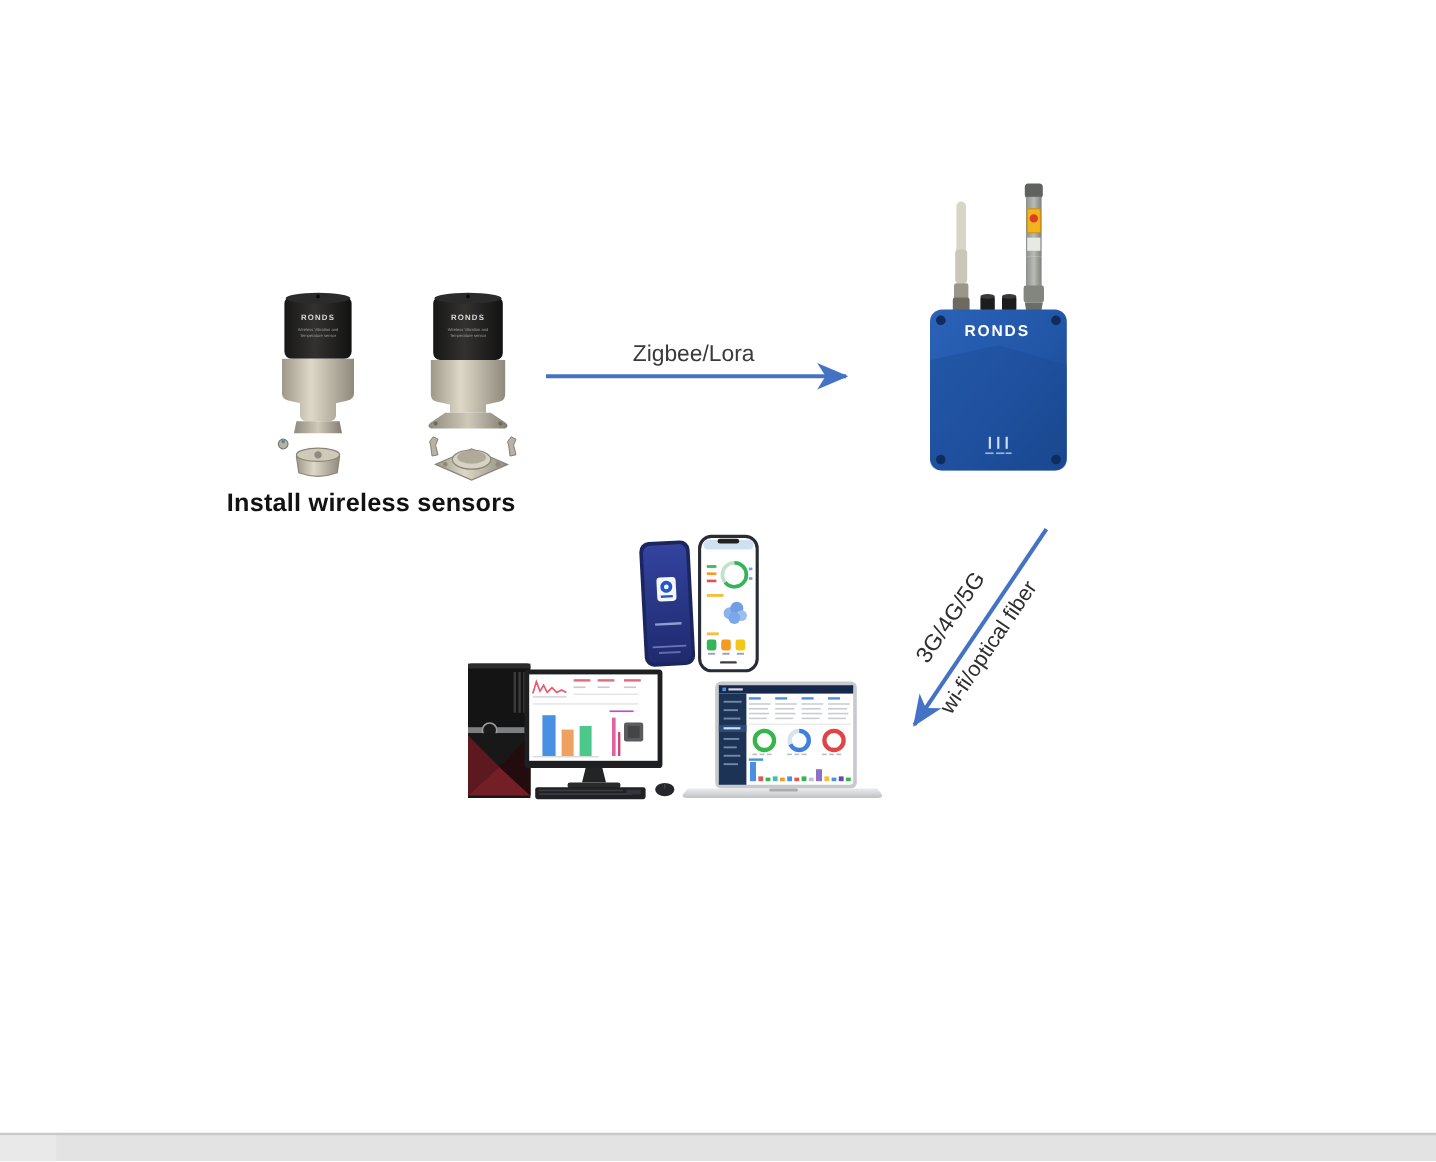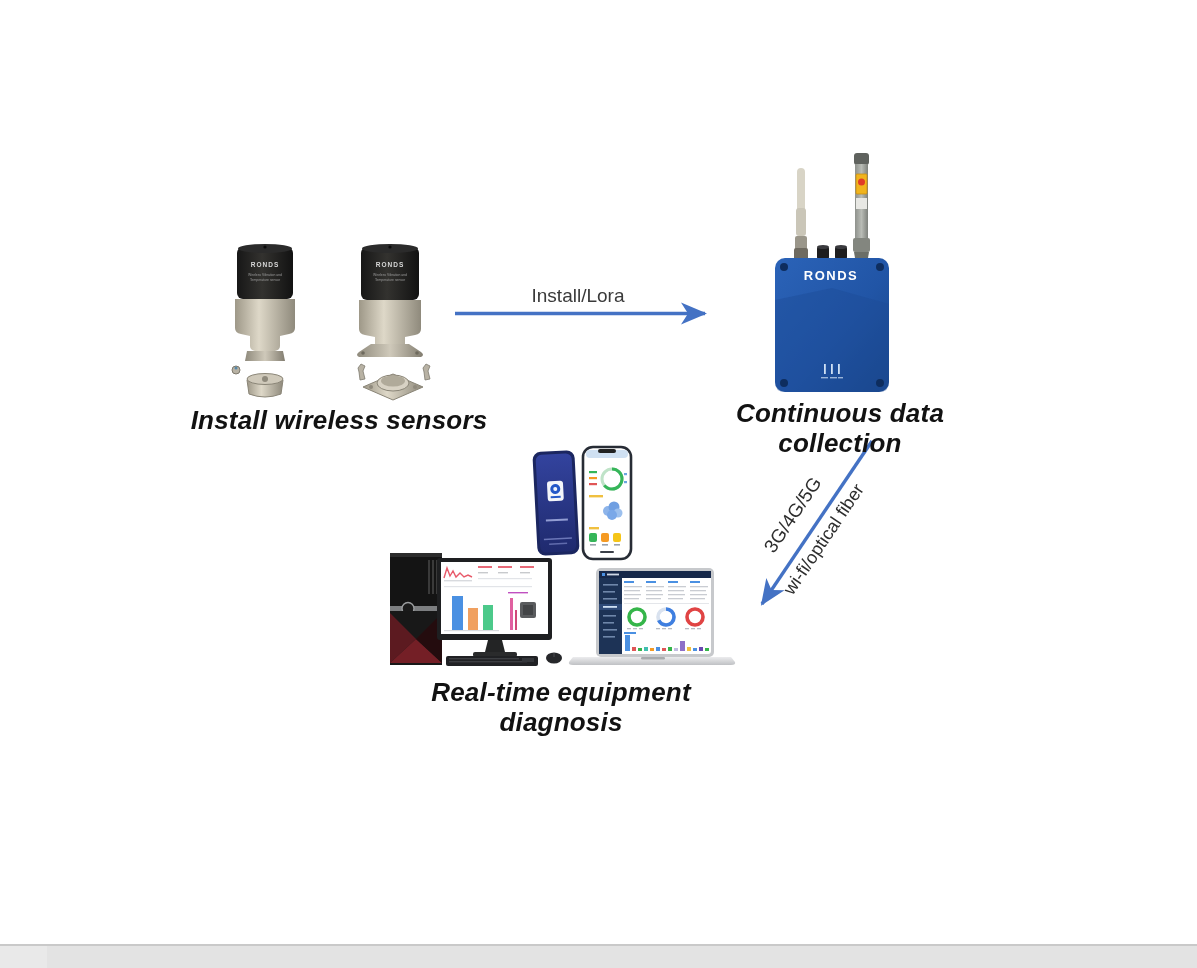--- a/index.html
+++ b/index.html
@@ -2,22 +2,22 @@
 <html><head>
 <meta charset="utf-8">
 <style>
   html,body{margin:0;padding:0;background:#fff;}
   .stage{
     position:relative;width:1197px;height:968px;background:#ffffff;
     font-family:"Liberation Sans",sans-serif;overflow:hidden;
   }
   .abs{position:absolute;}
   .caption{
-    color:#121212;font-weight:700;font-size:26px;line-height:30px;
-    text-align:center;letter-spacing:.2px;font-style:italic;
+    color:#121212;font-weight:700;font-size:21px;line-height:30px;
+    letter-spacing:.2px;
   }
   .linklabel{
     color:#3a3a3a;font-weight:400;font-size:19px;text-align:center;white-space:nowrap;
   }
   .rot-label{
     color:#2e2e2e;font-weight:400;font-size:19px;text-align:center;white-space:nowrap;
     transform:rotate(-56deg);transform-origin:center center;
   }
   .rot-label.small{font-size:18px;}
   .footer-bar{
@@ -99,21 +99,21 @@
       <ellipse cx="168" cy="141" rx="12" ry="5.5" fill="#b0aa9a"></ellipse>
       <circle cx="146" cy="147" r="2" fill="#8f8a7c"></circle>
       <circle cx="190" cy="147" r="2" fill="#8f8a7c"></circle>
     </g>
   </svg>
 
   <div class="abs caption" style="left:189px;top:405px;width:300px;">
     <div>Install wireless sensors</div>
   </div>
 
-  <div class="abs linklabel" style="left:478px;top:285px;width:200px;">Install/Lora</div>
+  <div class="abs linklabel" style="left:478px;top:285px;width:200px;">Zigbee/Lora</div>
 
   <svg class="abs" style="left:772px;top:150px;" width="120" height="245" viewBox="0 0 120 245">
     <defs>
       <linearGradient id="gwblue" x1="0" y1="0" x2="1" y2="1">
         <stop offset="0" stop-color="#2b63b8"></stop>
           <stop offset=".55" stop-color="#2155a6"></stop>
           <stop offset="1" stop-color="#184487"></stop>
       </linearGradient>
       <linearGradient id="antgray" x1="0" y1="0" x2="1" y2="0">
         <stop offset="0" stop-color="#8e918c"></stop>
@@ -159,21 +159,20 @@
         <rect x="52" y="214" width="1.8" height="10" fill="#cfe0f4"></rect>
         <rect x="59" y="214" width="1.8" height="10" fill="#cfe0f4"></rect>
         <rect x="66" y="214" width="1.8" height="10" fill="#cfe0f4"></rect>
         <rect x="49" y="227" width="7" height="1.4" fill="#9ab4d8"></rect>
         <rect x="58" y="227" width="7" height="1.4" fill="#9ab4d8"></rect>
         <rect x="66" y="227" width="5" height="1.4" fill="#9ab4d8"></rect>
       </g>
     </g>
   </svg>
 
-  <div class="abs caption" style="left:680px;top:398px;width:320px;">Continuous data collection</div>
 
   <div class="abs rot-label" style="left:733px;top:504px;width:120px;">3G/4G/5G</div>
   <div class="abs rot-label small" style="left:734px;top:529px;width:180px;">wi-fi/optical fiber</div>
 
   <svg class="abs" style="left:528px;top:443px;" width="118" height="120" viewBox="0 0 118 120">
     <defs>
       <linearGradient id="phoneblue" x1="0" y1="0" x2="0" y2="1">
         <stop offset="0" stop-color="#33439e"></stop>
           <stop offset="1" stop-color="#1f2a6e"></stop>
       </linearGradient>
@@ -366,19 +365,18 @@
         <rect x="142" y="83" width="4" height="3" fill="#35b54a"></rect>
       </g>
     </g>
 
     <g>
       <path d="M10,92 L168,92 L172,97 Q173,100 168,100 L10,100 Q5,100 6,97 Z" fill="url(#lapbase)"></path>
       <rect x="78" y="92" width="24" height="2.6" rx="1.3" fill="#a9abae"></rect>
     </g>
   </svg>
 
-  <div class="abs caption" style="left:386px;top:677px;width:350px;">Real-time equipment diagnosis</div>
 
   <div class="footer-bar">
     <div class="footer-patch"></div>
   </div>
 
 </div>
 
 </body></html>

